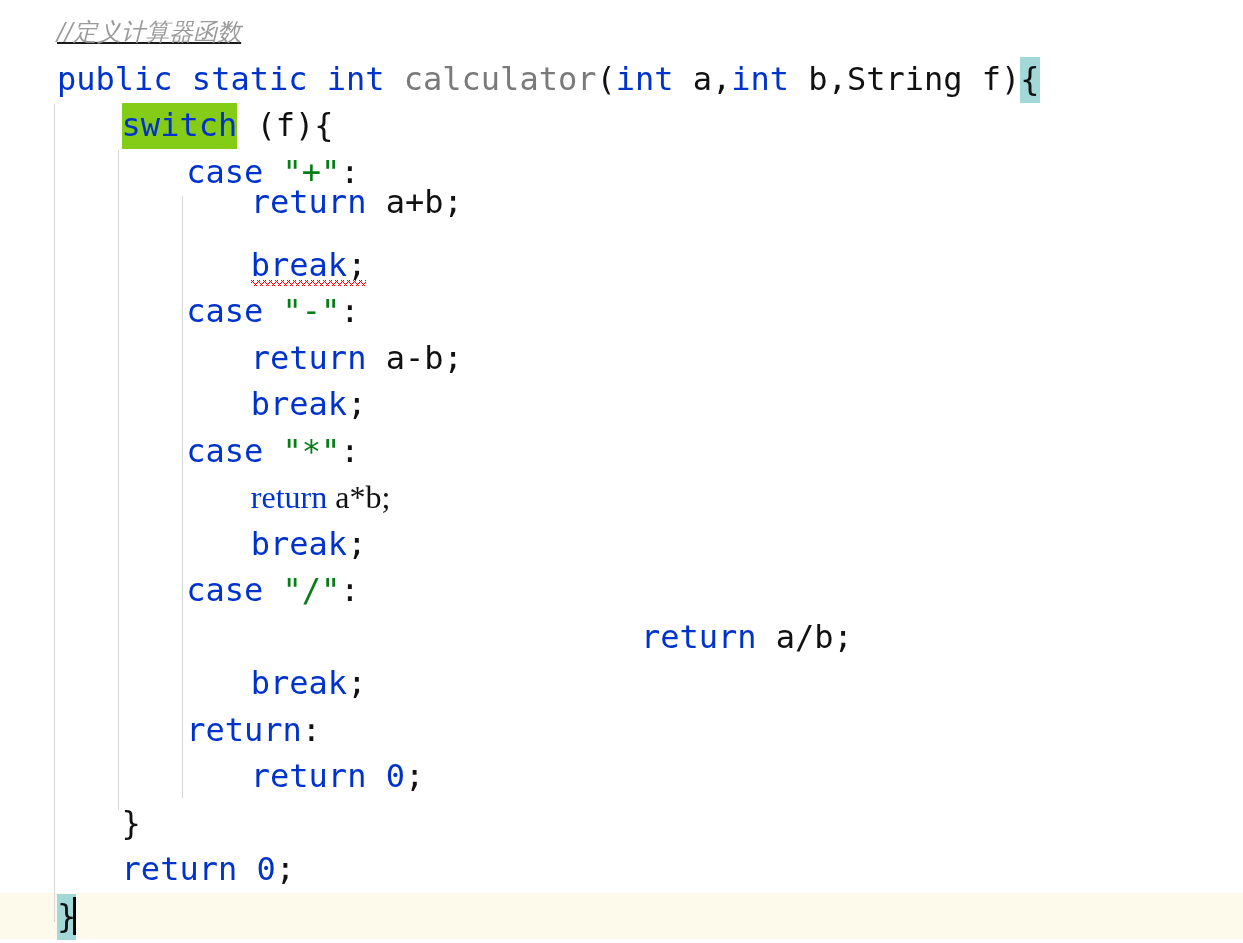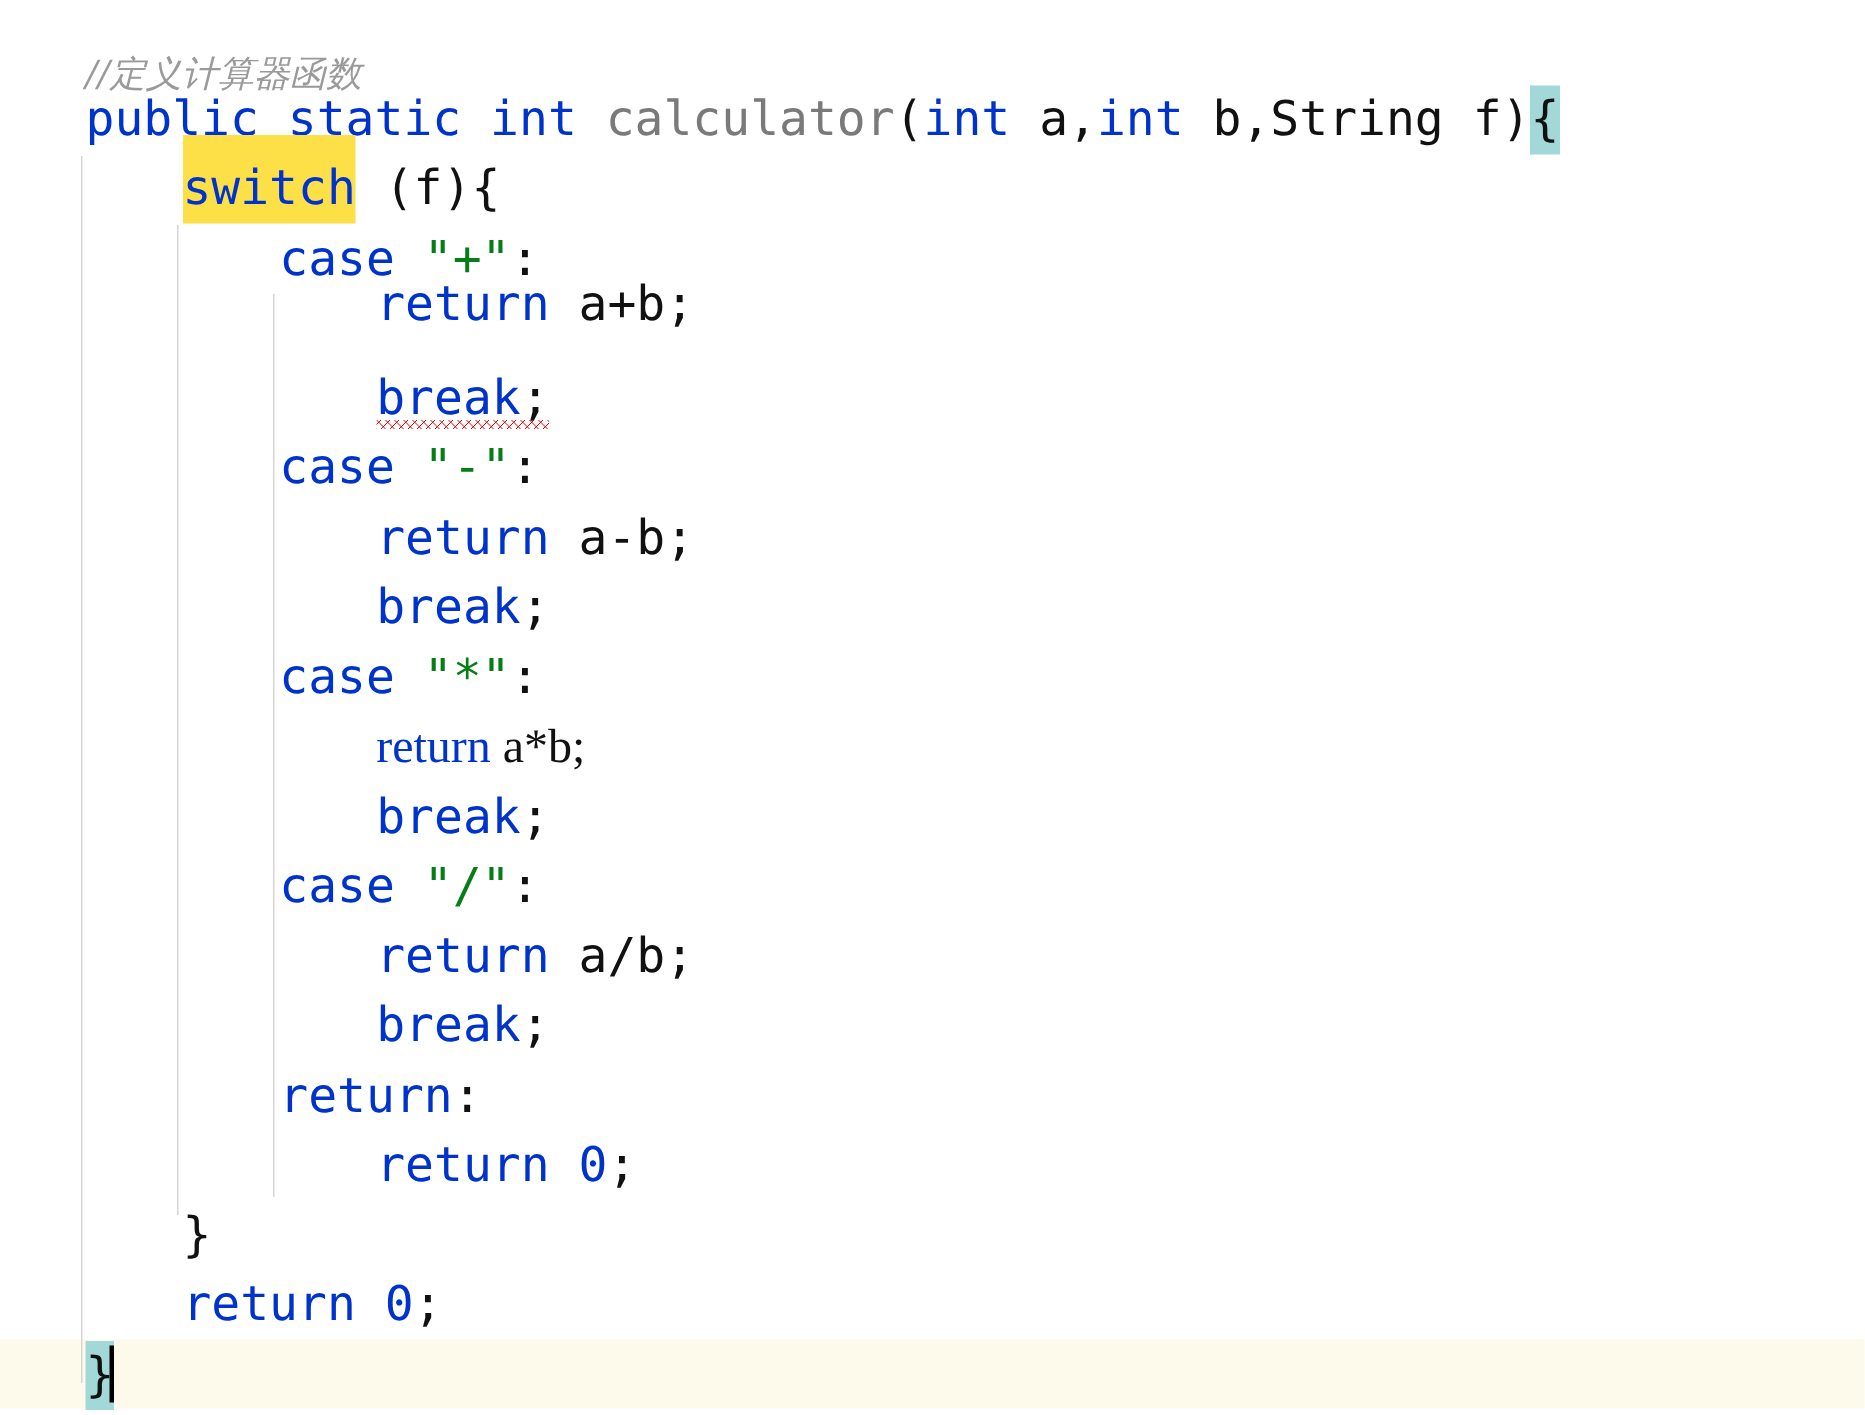--- a/index.html
+++ b/index.html
@@ -56,22 +56,22 @@
   
   .kw       { color: #0033cc; }
   .num      { color: #0033cc; }
   .str      { color: #067d17; }
   .meth     { color: #7a7a7a; }
   .plain    { color: #111111; }
   .comment  { color: #9a9a9a; font-style: italic; }
 
   
   .hl-ident {
-    background: #fde047;
-    padding: 16px 0 5px 0;
+    background: #84cc16;
+    padding: 3px 0 5px 0;
   }
   .hl-brace {
     background: #a2d8d8;
     padding: 3px 0 5px 0;
   }
 
   
   .squiggle {
     position: relative;
   }
@@ -108,34 +108,34 @@
 <div id="editor">
   <div id="caret-line-layer">
       <div class="caret-line" style="top: 892.5px; height: 46.5px; background: rgb(253, 250, 236);"></div>
     </div>
   <div id="guides-layer">
       <div class="guide" style="left: 54px; top: 104px; height: 818px; background: rgb(214, 214, 214);"></div>
       <div class="guide" style="left: 118px; top: 150px; height: 660px; background: rgb(214, 214, 214);"></div>
       <div class="guide" style="left: 182px; top: 196px; height: 602px; background: rgb(214, 214, 214);"></div>
     </div>
   <div id="code-layer">
-      <div class="code-line comment-line" style="top: 26px;"><span class="pad" style="width: 57px;"></span><span><span class="comment">//定义计算器函数</span></span></div>
+      <div class="code-line comment-line" style="top: 9px; text-decoration: underline;"><span class="pad" style="width: 57px;"></span><span><span class="comment">//定义计算器函数</span></span></div>
       <div class="code-line" style="top: 55.5px;"><span class="pad" style="width: 57px;"></span><span><span class="kw">public</span><span class="plain"> </span><span class="kw">static</span><span class="plain"> </span><span class="kw">int</span><span class="plain"> </span><span class="meth">calculator</span><span class="plain">(</span><span class="kw">int</span><span class="plain"> a,</span><span class="kw">int</span><span class="plain"> b,String f)</span><span class="plain hl-brace">{</span></span></div>
       <div class="code-line" style="top: 102px;"><span class="pad" style="width: 121.6px;"></span><span><span class="kw hl-ident">switch</span><span class="plain"> (f){</span></span></div>
       <div class="code-line" style="top: 148.5px;"><span class="pad" style="width: 186.2px;"></span><span><span class="kw">case</span><span class="plain"> </span><span class="str">"+"</span><span class="plain">:</span></span></div>
       <div class="code-line" style="top: 179px;"><span class="pad" style="width: 250.8px;"></span><span><span class="kw">return</span><span class="plain"> a+b;</span></span></div>
       <div class="code-line" style="top: 241.5px;"><span class="pad" style="width: 250.8px;"></span><span class="squiggle"><span class="kw">break</span><span class="plain">;</span><span class="squiggle-mark"></span></span></div>
       <div class="code-line" style="top: 288px;"><span class="pad" style="width: 186.2px;"></span><span><span class="kw">case</span><span class="plain"> </span><span class="str">"-"</span><span class="plain">:</span></span></div>
       <div class="code-line" style="top: 334.5px;"><span class="pad" style="width: 250.8px;"></span><span><span class="kw">return</span><span class="plain"> a-b;</span></span></div>
       <div class="code-line" style="top: 381px;"><span class="pad" style="width: 250.8px;"></span><span><span class="kw">break</span><span class="plain">;</span></span></div>
       <div class="code-line" style="top: 427.5px;"><span class="pad" style="width: 186.2px;"></span><span><span class="kw">case</span><span class="plain"> </span><span class="str">"*"</span><span class="plain">:</span></span></div>
       <div class="code-line" style="top: 474px; font-family: Liberation Serif, serif;"><span class="pad" style="width: 250.8px;"></span><span><span class="kw">return</span><span class="plain"> a*b;</span></span></div>
       <div class="code-line" style="top: 520.5px;"><span class="pad" style="width: 250.8px;"></span><span><span class="kw">break</span><span class="plain">;</span></span></div>
       <div class="code-line" style="top: 567px;"><span class="pad" style="width: 186.2px;"></span><span><span class="kw">case</span><span class="plain"> </span><span class="str">"/"</span><span class="plain">:</span></span></div>
-      <div class="code-line" style="top: 613.5px;"><span class="pad" style="width: 250.8px;"></span><span><span class="kw">return</span><span class="plain"> a/b;</span></span></div>
+      <div class="code-line" style="top: 613.5px; text-align: center;"><span class="pad" style="width: 250.8px;"></span><span><span class="kw">return</span><span class="plain"> a/b;</span></span></div>
       <div class="code-line" style="top: 660px;"><span class="pad" style="width: 250.8px;"></span><span><span class="kw">break</span><span class="plain">;</span></span></div>
       <div class="code-line" style="top: 706.5px;"><span class="pad" style="width: 186.2px;"></span><span><span class="kw">return</span><span class="plain">:</span></span></div>
       <div class="code-line" style="top: 753px;"><span class="pad" style="width: 250.8px;"></span><span><span class="kw">return</span><span class="plain"> </span><span class="num">0</span><span class="plain">;</span></span></div>
       <div class="code-line" style="top: 799.5px;"><span class="pad" style="width: 121.6px;"></span><span><span class="plain">}</span></span></div>
       <div class="code-line" style="top: 846px;"><span class="pad" style="width: 121.6px;"></span><span><span class="kw">return</span><span class="plain"> </span><span class="num">0</span><span class="plain">;</span></span></div>
       <div class="code-line" style="top: 892.5px;"><span class="pad" style="width: 57px;"></span><span><span class="plain hl-brace">}</span></span></div>
     </div>
   <div id="caret-layer">
       <div class="caret" style="left: 73.15px; top: 896.5px; height: 38.5px; background: rgb(0, 0, 0);"></div>
     </div>

